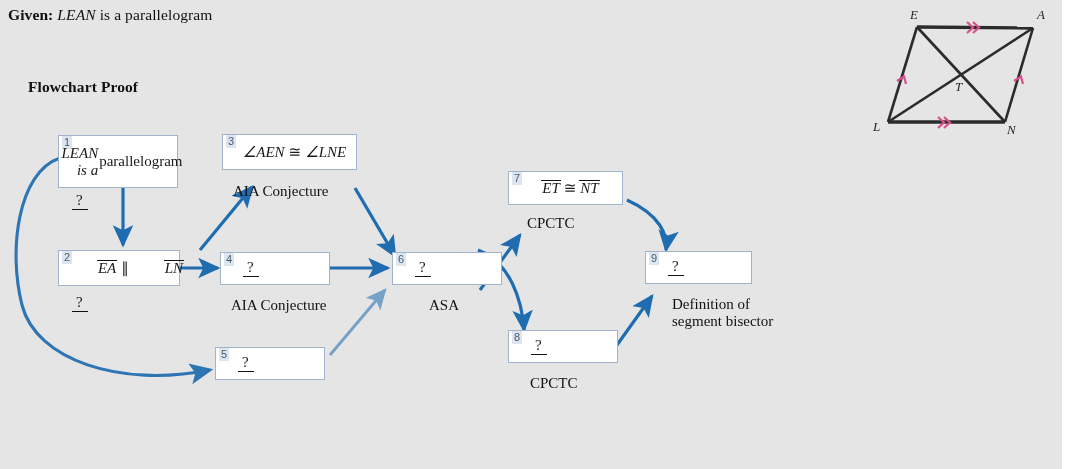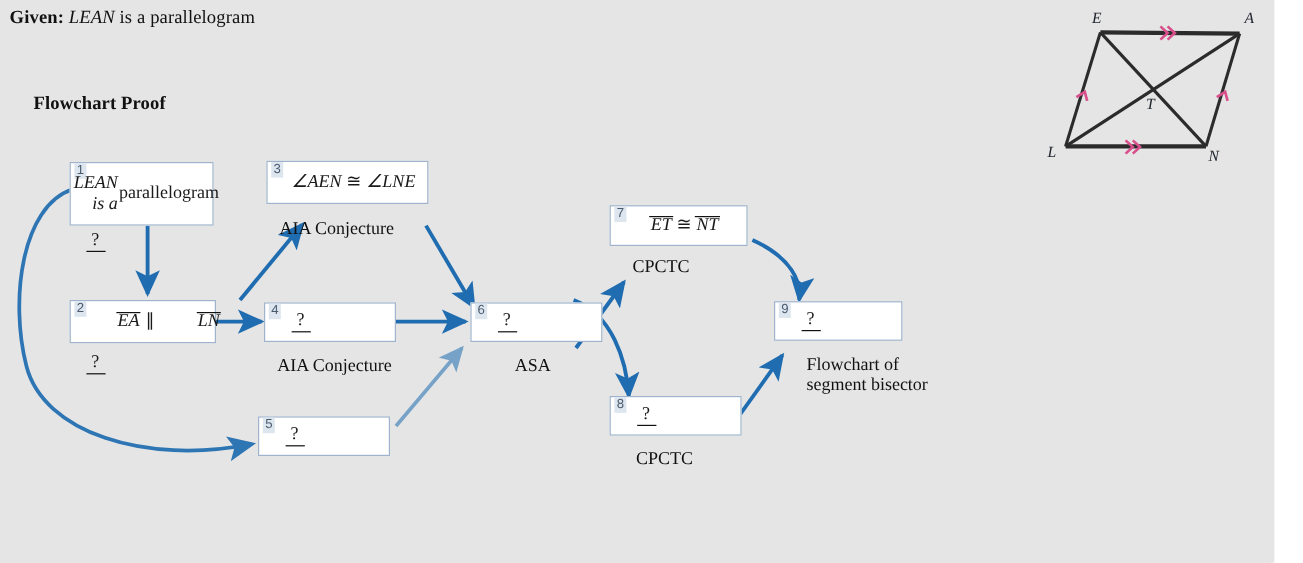--- a/index.html
+++ b/index.html
@@ -247,21 +247,21 @@
   </div>
   <div class="caption" style="left:530px; top:375px;">CPCTC</div>
 
   <div class="nbox" style="left:645px; top:251px; width:107px; height:33px;">
     <span class="num">9</span>
     <span class="content left">
       <span class="qmark">?</span>
     </span>
   </div>
   <div class="caption" style="left:672px; top:296px;">
-    <div>Flowchart of</div>
+    <div>Definition of</div>
     <div>segment bisector</div>
   </div>
 
   <svg id="figure" viewBox="0 0 1086 469">
 
     <line x1="917" y1="27" x2="1033" y2="28" stroke="#2b2b2b" stroke-width="3.4"></line>
     <line x1="888" y1="122" x2="1005" y2="122" stroke="#2b2b2b" stroke-width="3.4"></line>
     <line x1="888" y1="122" x2="917" y2="27" stroke="#2b2b2b" stroke-width="2.6"></line>
     <line x1="1033" y1="28" x2="1005" y2="122" stroke="#2b2b2b" stroke-width="2.6"></line>
 

